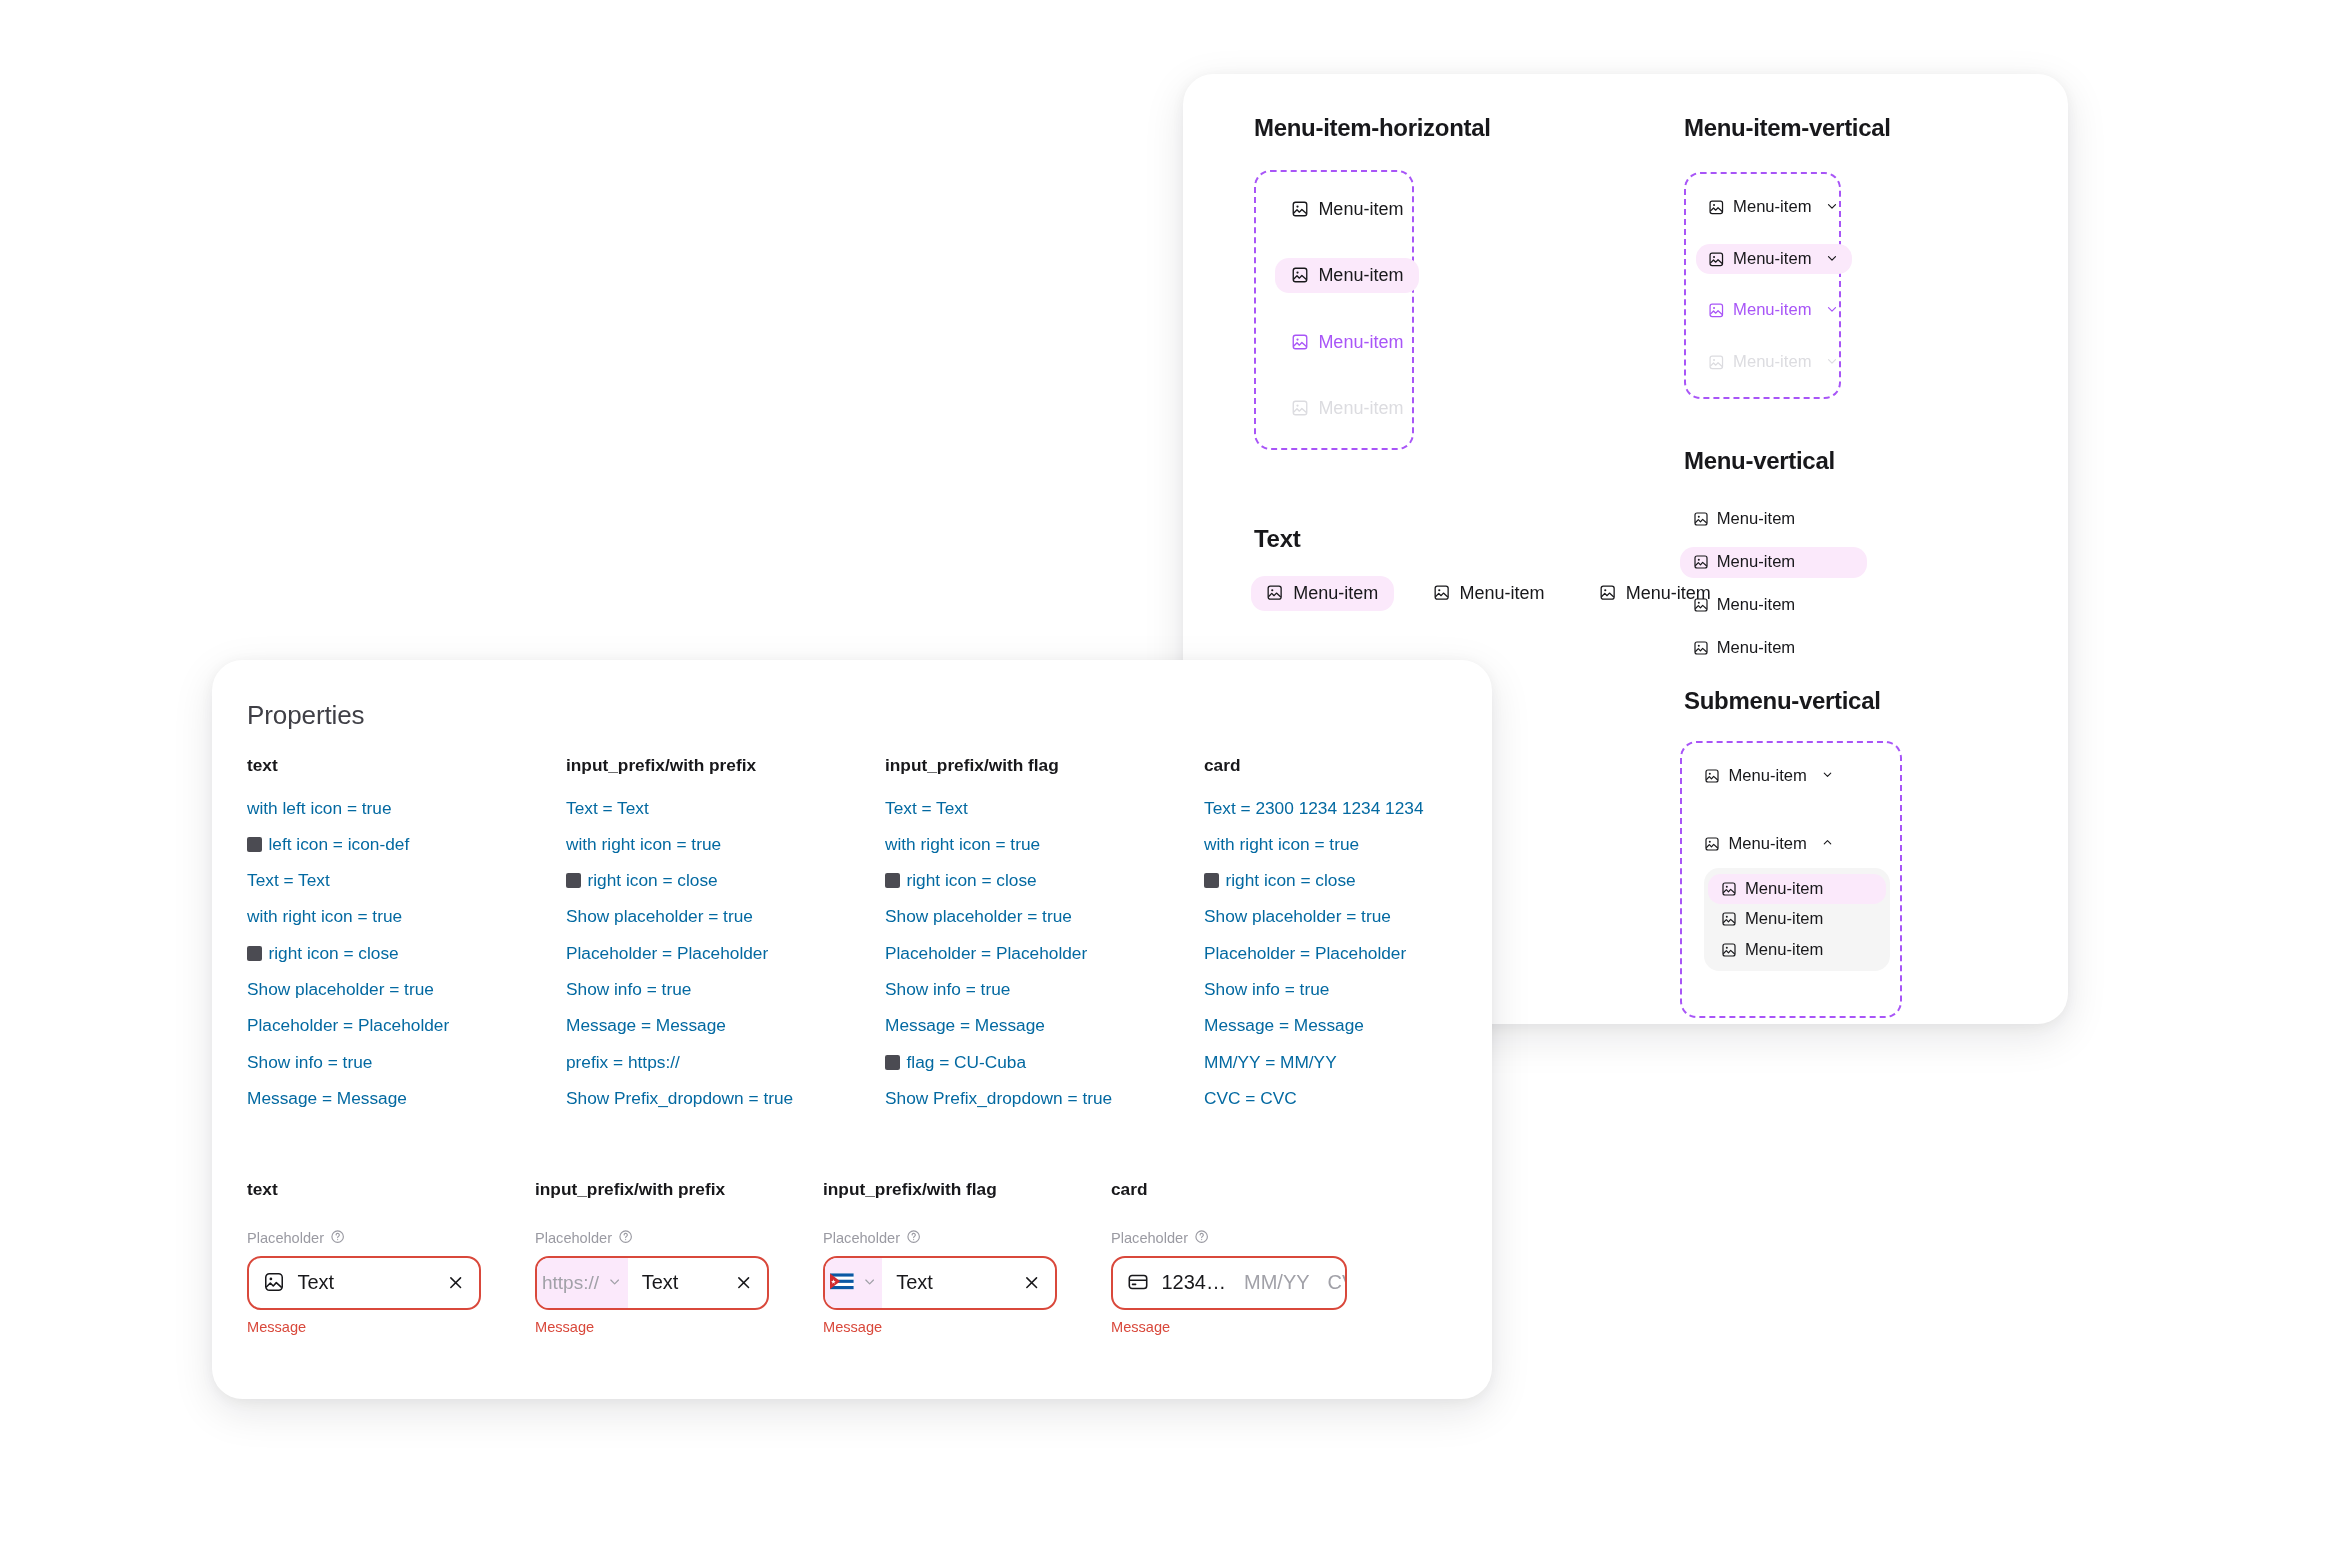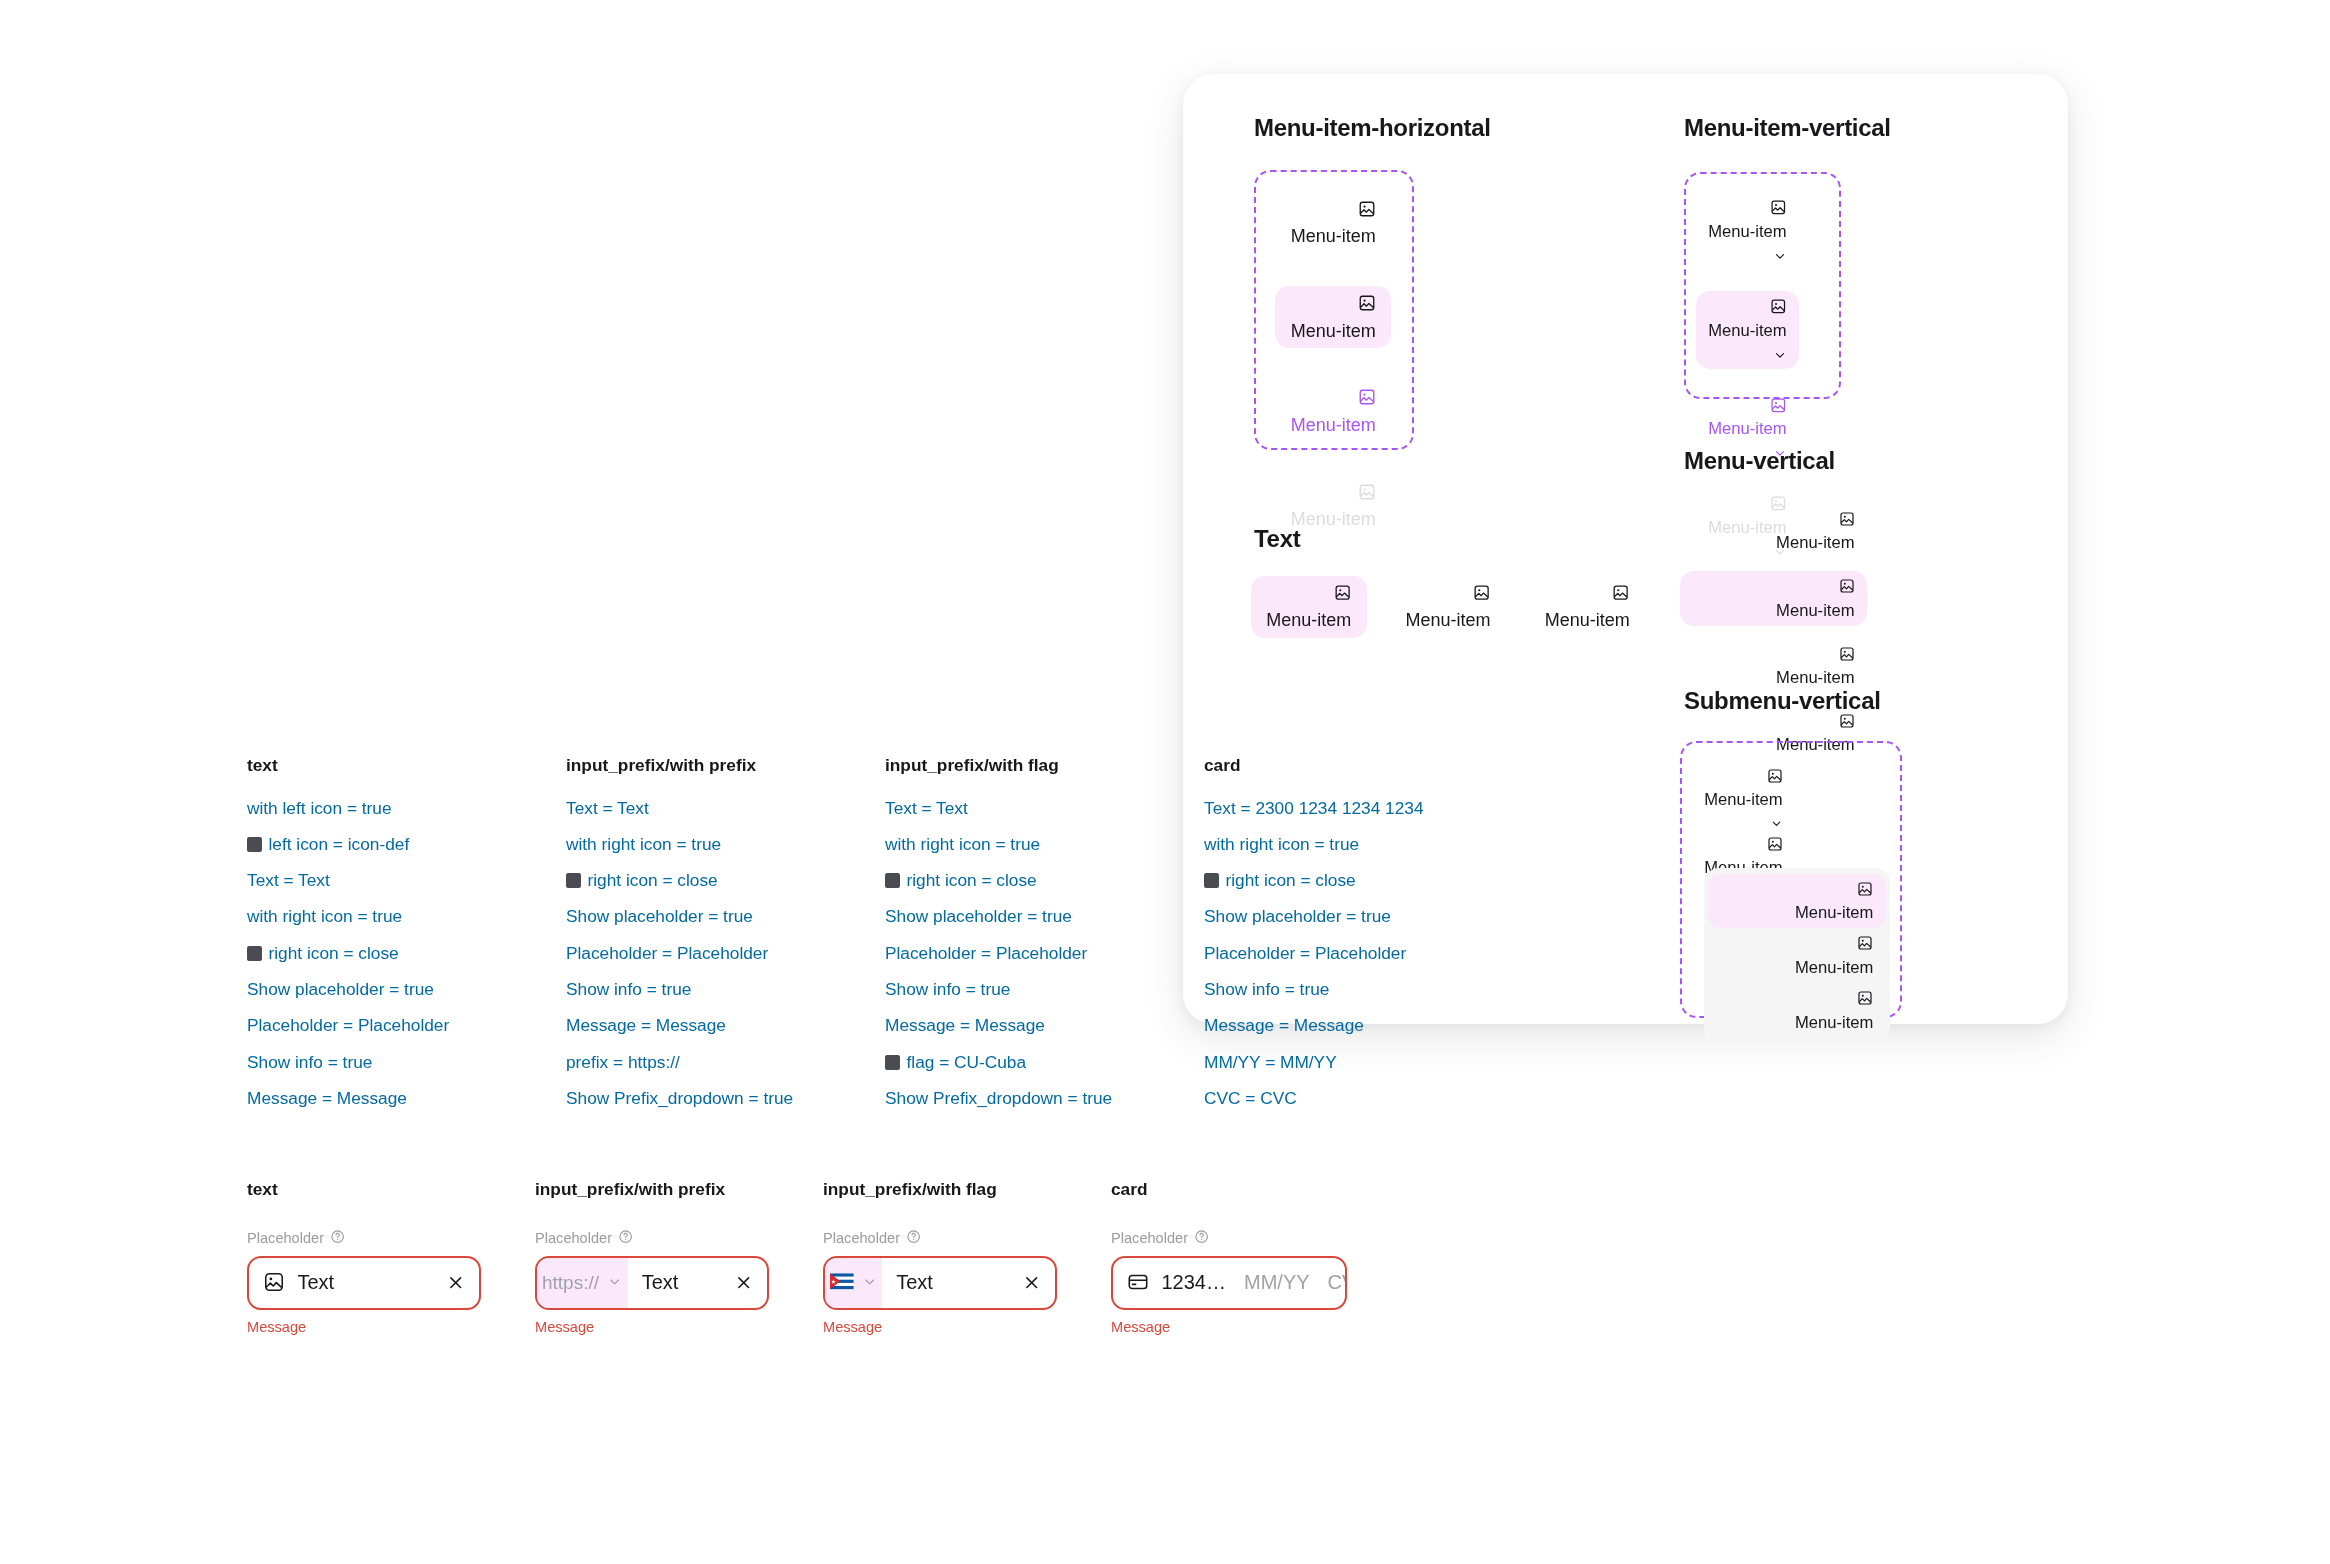--- a/index.html
+++ b/index.html
@@ -60,29 +60,28 @@
   
   .dashed-frame {
     position: absolute;
     border: 2.1px dashed #a855f7;
     border-radius: 16.6px;
   }
 
   
   .menu-item {
     display: inline-flex;
-    align-items: flex-end;
+    align-items: flex-start;
     gap: 9.7px;
     padding: 8.3px 15.3px;
     border-radius: 14px;
     font-size: 18px;
     color: #18181b;
     white-space: nowrap;
     line-height: 1;
-    flex-direction: column;
   }
   .menu-item.compact {
     padding: 7px 12.5px;
     gap: 8.3px;
     font-size: 16.6px;
   }
   .menu-item.sel    { background: #fbe9fb; color: #18181b; }
   .menu-item.accent { color: #a855f7; }
   .menu-item.muted  { color: #dcdce0; }
 
@@ -495,20 +494,23 @@
               <circle cx="8.7" cy="8.7" r="1.5" fill="#18181b" stroke="none"></circle>
               <path d="M3.4 17.6l4.6-4.6 3.2 3.2 3.3-3.6 6 5.4" stroke-linejoin="round"></path>
             </svg>
           </span>
           <span>Menu-item</span>
         </div>
       </div>
     </div>
   </div>
 
+  <div class="card" id="properties-card">
+    <div class="panel-title" style="position:absolute;left:35px;top:40px;">Properties</div>
+  </div>
 
   <div class="prop-cols">
 
     <div class="prop-col">
       <div class="prop-col-title">text</div>
       <div class="prop-line">
           <span>with left icon = true</span>
         </div>
       <div class="prop-line">
           <span class="swatch"></span>

